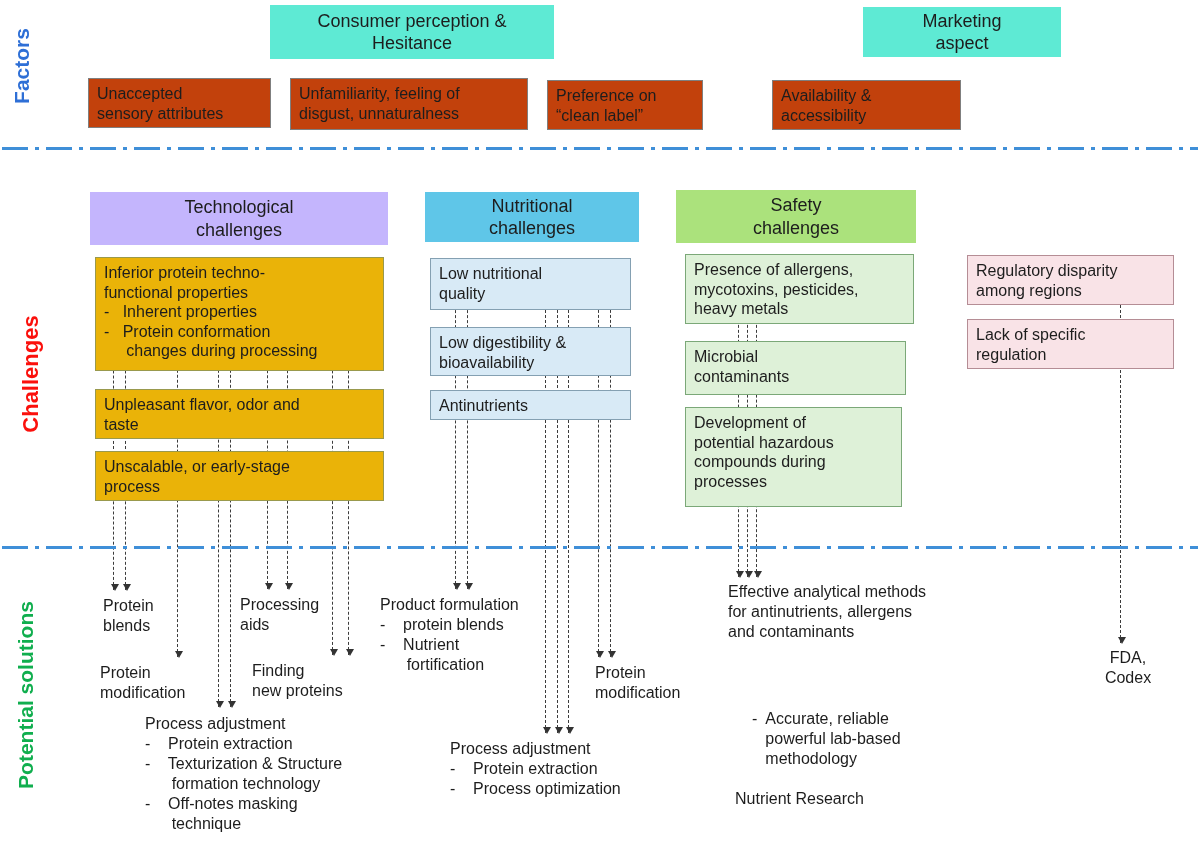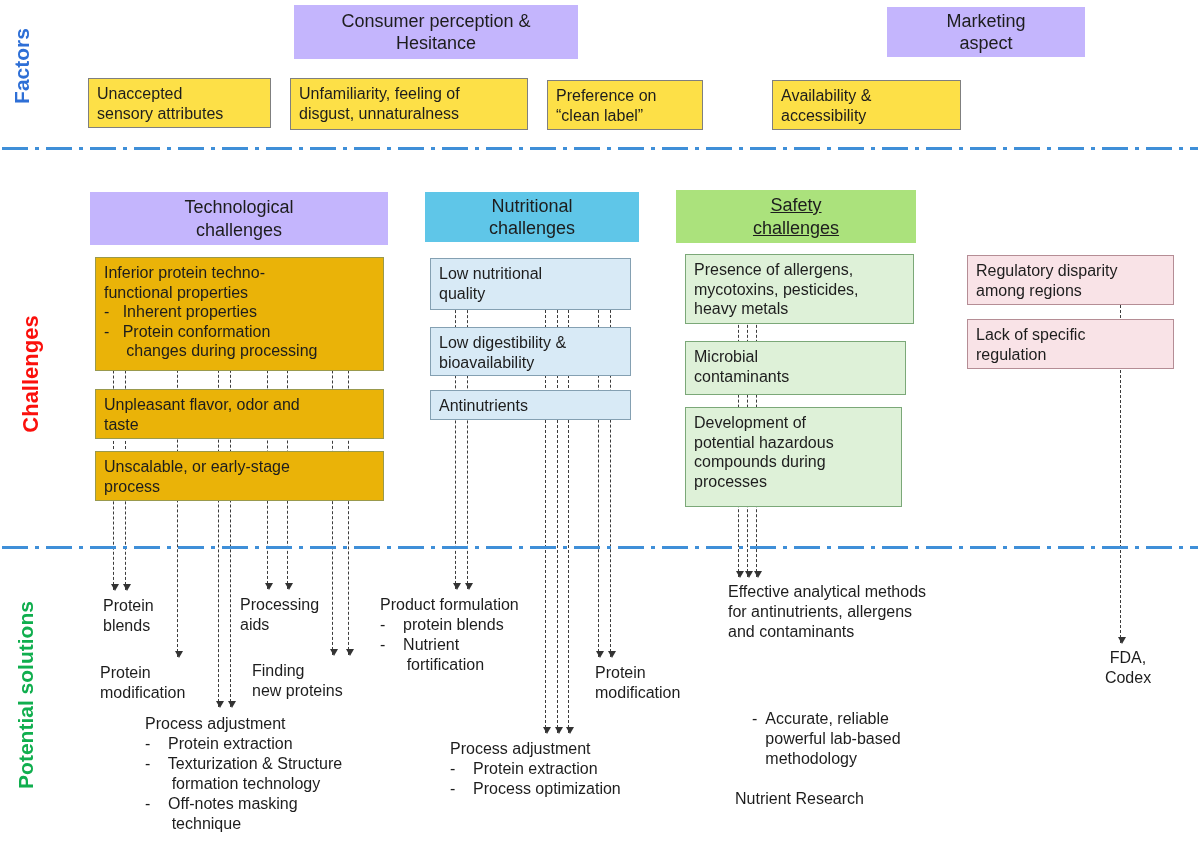--- a/index.html
+++ b/index.html
@@ -17,30 +17,30 @@
   .sep{
     position:absolute;left:2px;width:1196px;height:3px;z-index:3;
     background:repeating-linear-gradient(to right,
       #3f8fd8 0 26px, transparent 26px 33px,
       #3f8fd8 33px 37px, transparent 37px 44px);
   }
   .hdr{
     position:absolute;display:flex;align-items:center;justify-content:center;
     text-align:center;font-size:18px;line-height:1.25;white-space:pre-wrap;z-index:2;
   }
-  .hdr.orange{background:#c4b5fd;margin-left:24px;}
+  .hdr.orange{background:#5eead4;}
   .hdr.gold{background:#c4b5fd;}
   .hdr.cyan{background:#5fc6e8;}
-  .hdr.green{background:#abe27c;text-decoration:underline;}
+  .hdr.green{background:#abe27c;}
   .hdr.pink{background:#f5a9b5;}
   .box{
     position:absolute;border:1px solid #7f7f7f;padding:5px 8px;
     font-size:16px;line-height:1.22;white-space:pre-wrap;z-index:2;box-sizing:border-box;
   }
-  .box.beige{background:#fde047;}
+  .box.beige{background:#c2410c;}
   .box.yellow{background:#eab308;border-color:#99994d;}
   .box.blue{background:#d8eaf6;border-color:#84a0b2;}
   .box.greenl{background:#def1d8;border-color:#7ba878;}
   .box.pinkl{background:#f9e3e7;border-color:#b58d95;}
   .sol{
     position:absolute;font-size:16px;line-height:1.25;white-space:pre-wrap;z-index:2;
   }
   .arrow{
     position:absolute;width:0;border-left:1.5px dashed #3c3c3c;z-index:1;
   }

